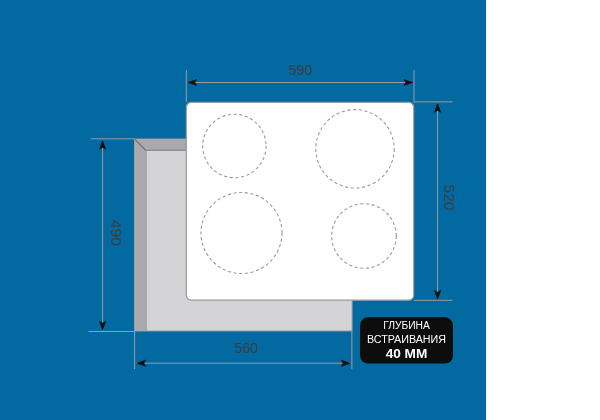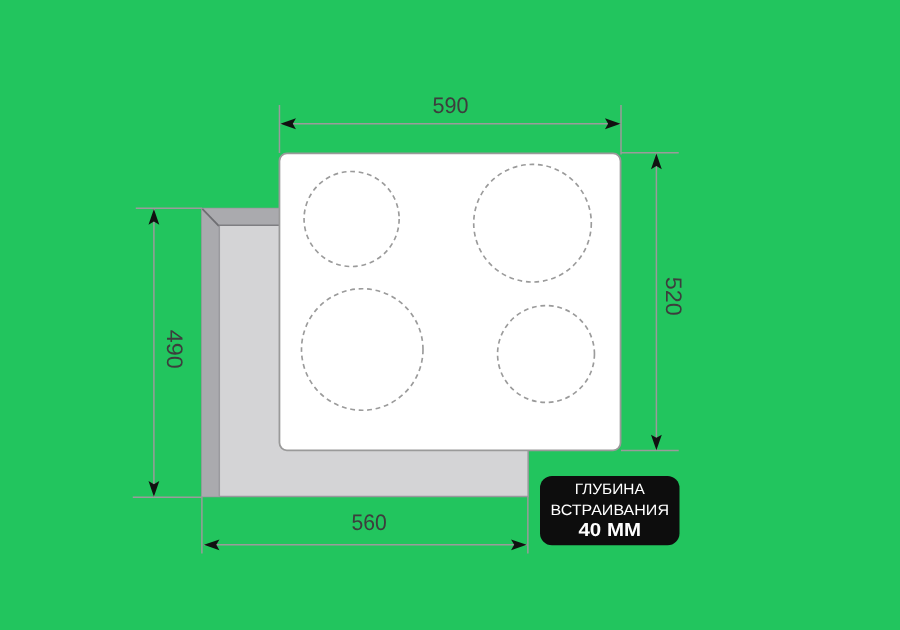--- a/index.html
+++ b/index.html
@@ -1,16 +1,16 @@
 <!DOCTYPE html>
 <html><head>
 <meta charset="utf-8">
 <style>
   html,body{margin:0;padding:0;background:#ffffff;}
-  #canvas{position:relative;width:600px;height:420px;background:#22c55e;overflow:hidden;
+  #canvas{position:relative;width:486px;height:420px;background:#0369a1;overflow:hidden;
     font-family:"Liberation Sans", sans-serif;}
 </style>
 </head>
 <body>
 <div id="canvas">
 <svg width="600" height="420" viewBox="0 0 600 420" xmlns="http://www.w3.org/2000/svg">
 
   <g>
 
     <rect x="134.6" y="139" width="217.5" height="192" fill="#d4d4d6" stroke="#98989c" stroke-width="1"></rect>

